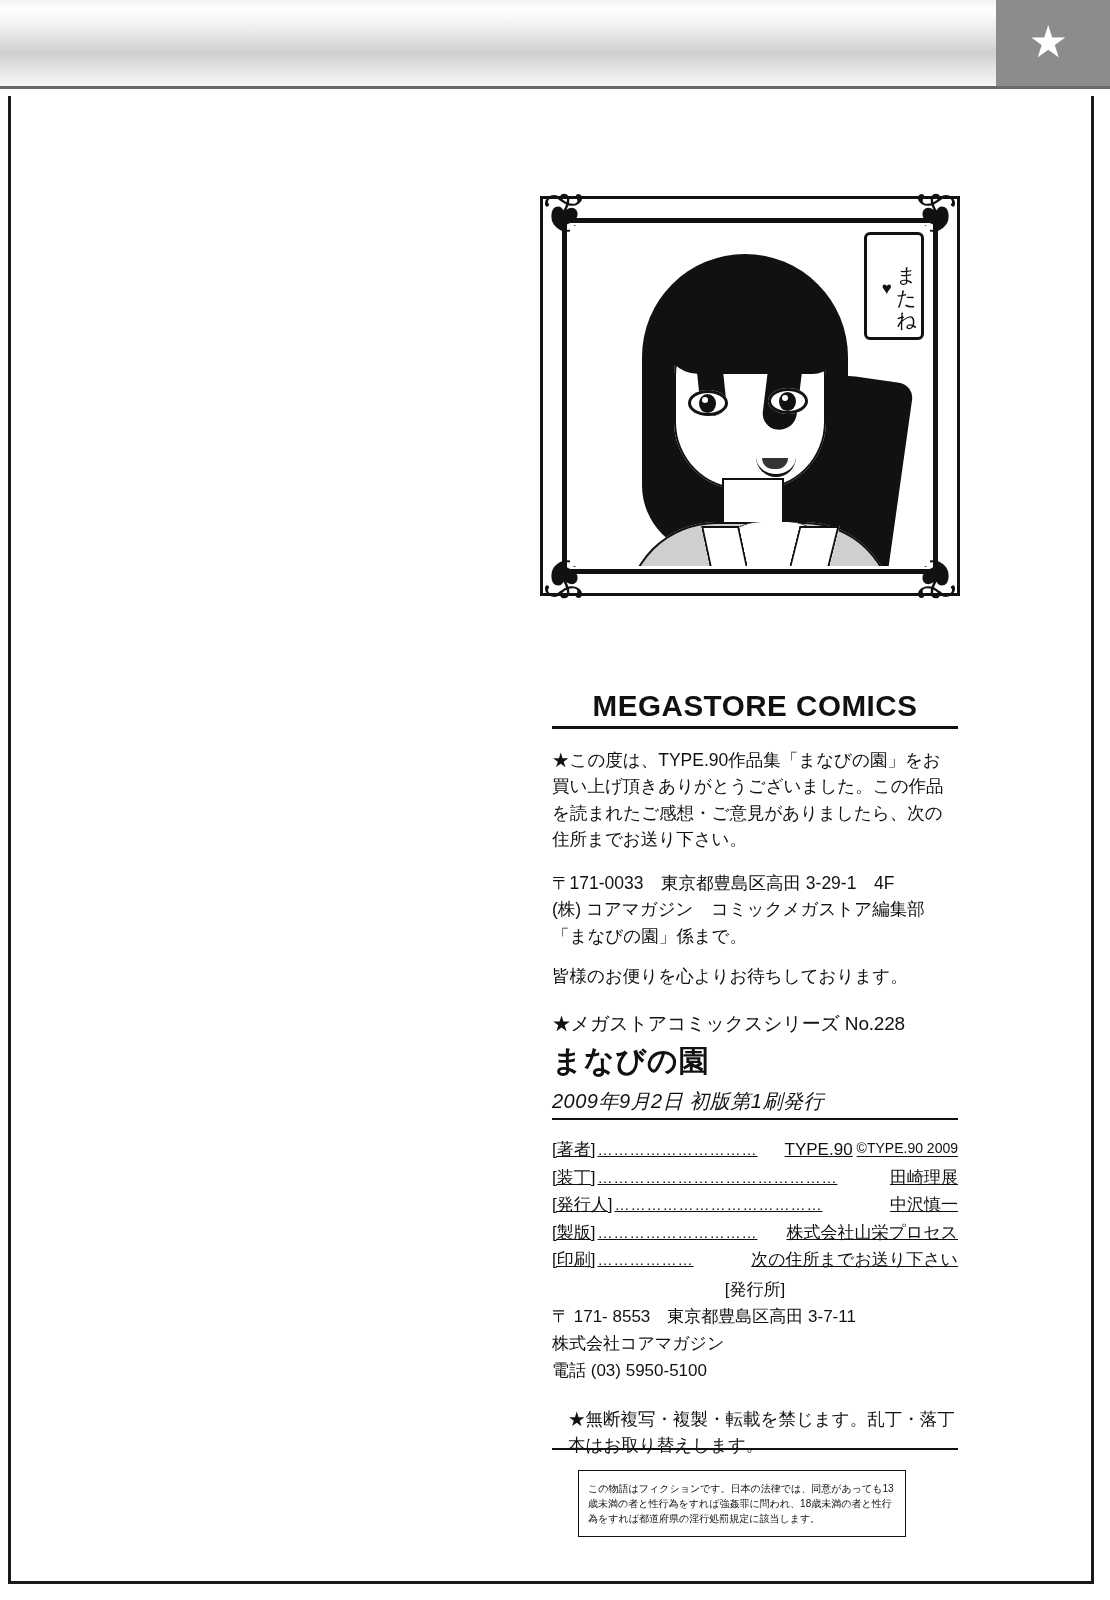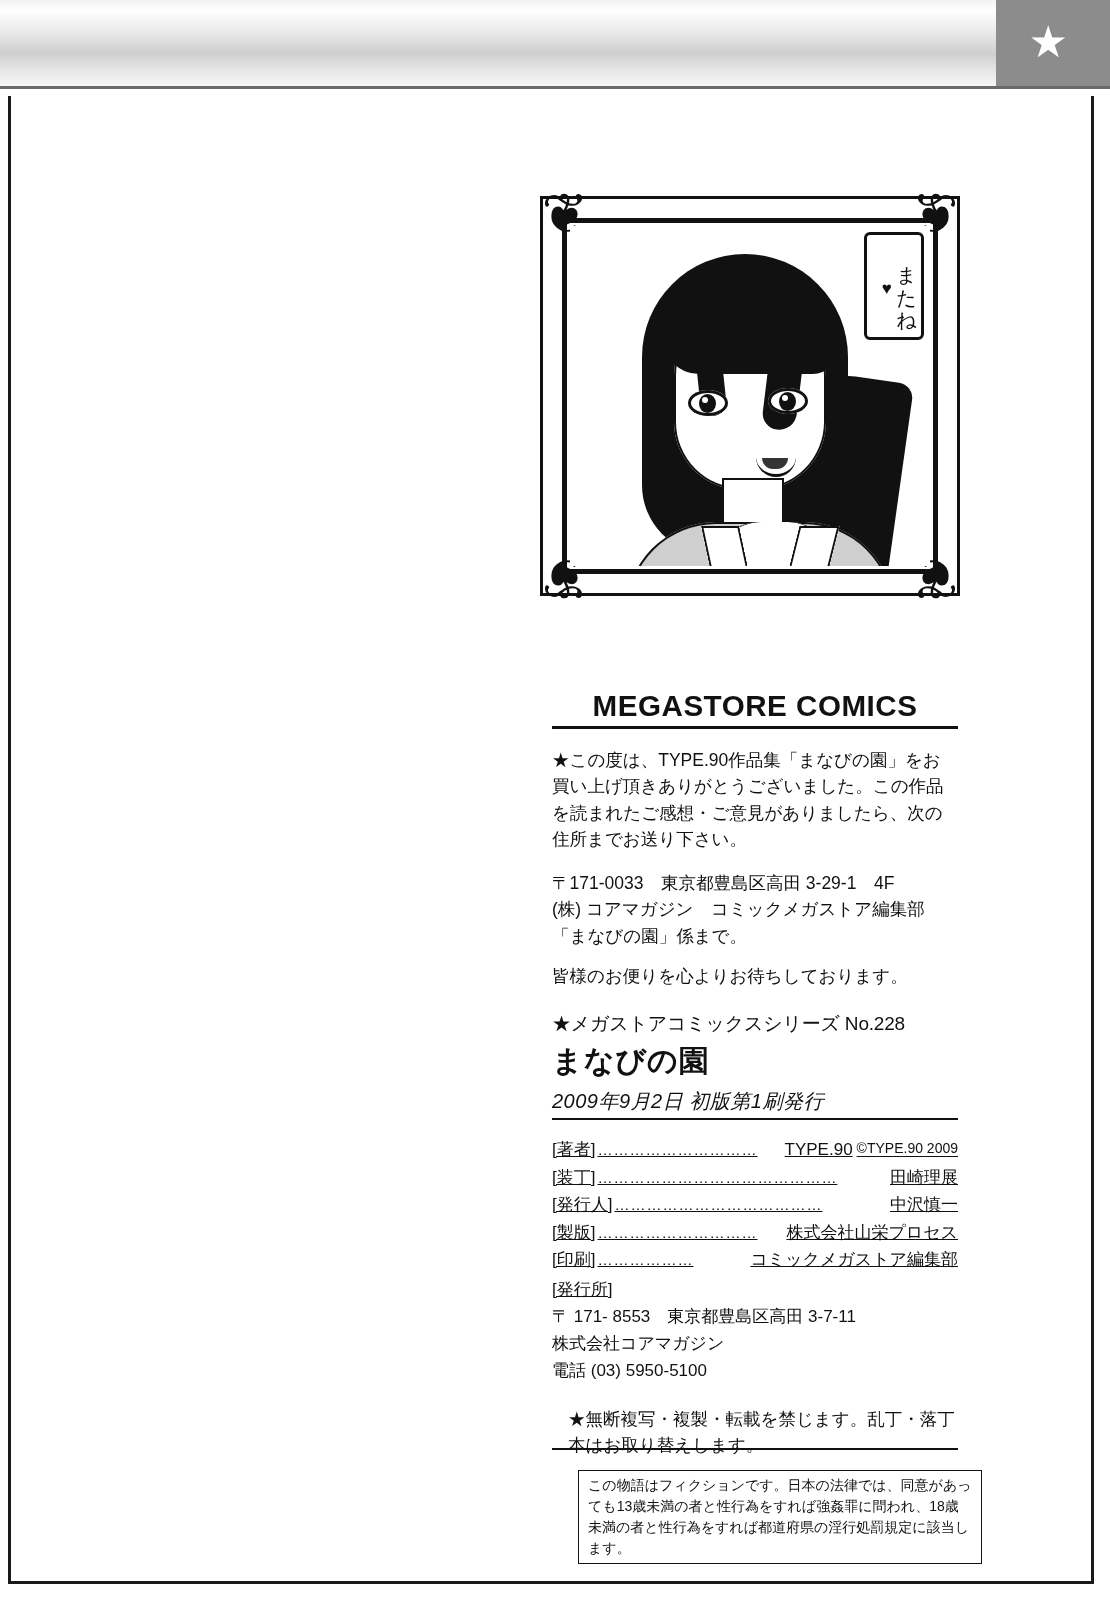--- a/index.html
+++ b/index.html
@@ -304,23 +304,23 @@
   }
   .credit-value {
     flex: 0 0 auto;
   }
   .credit-value .small-c {
     font-size: 14px;
     vertical-align: 2px;
     margin-left: 4px;
   }
   .pub-label {
-    text-decoration: underline;
     font-size: 17px;
     margin-top: 4px;
+    text-align: center;
   }
   .pub-lines {
     font-size: 17px;
     line-height: 1.6;
     margin-top: 2px;
   }
   .notice {
     font-size: 17.5px;
     line-height: 1.5;
     margin-top: 22px;
@@ -331,25 +331,25 @@
     position: absolute;
     left: 552px;
     top: 1448px;
     width: 406px;
     border-top: 2px solid #111;
   }
   .legal-box {
     position: absolute;
     left: 578px;
     top: 1470px;
-    width: 404px;
+    width: 328px;
     border: 1.5px solid #111;
-    padding: 4px 9px;
+    padding: 10px 9px;
     box-sizing: border-box;
-    font-size: 14px;
+    font-size: 10px;
     line-height: 1.5;
   }
 </style>
 </head>
 <body>
 
 <div id="page">
 
   <div class="top-band"></div>
   <div class="top-band-gray-tab"></div>
@@ -429,21 +429,21 @@
         <span class="credit-value">中沢慎一</span>
       </div>
       <div class="credit-row">
         <span class="credit-label">[製版]</span>
         <span class="credit-dots">…………………………</span>
         <span class="credit-value">株式会社山栄プロセス</span>
       </div>
       <div class="credit-row">
         <span class="credit-label">[印刷]</span>
         <span class="credit-dots">………………</span>
-        <span class="credit-value">コミックメガストア編集部</span>
+        <span class="credit-value">次の住所までお送り下さい</span>
       </div>
     </div>
 
     <div class="pub-label">[発行所]</div>
     <div class="pub-lines" style="white-space: pre-line;">〒 171- 8553　東京都豊島区高田 3-7-11
 株式会社コアマガジン
 電話 (03) 5950-5100</div>
 
     <div class="notice">★無断複写・複製・転載を禁じます。乱丁・落丁本はお取り替えします。</div>
   </div>

